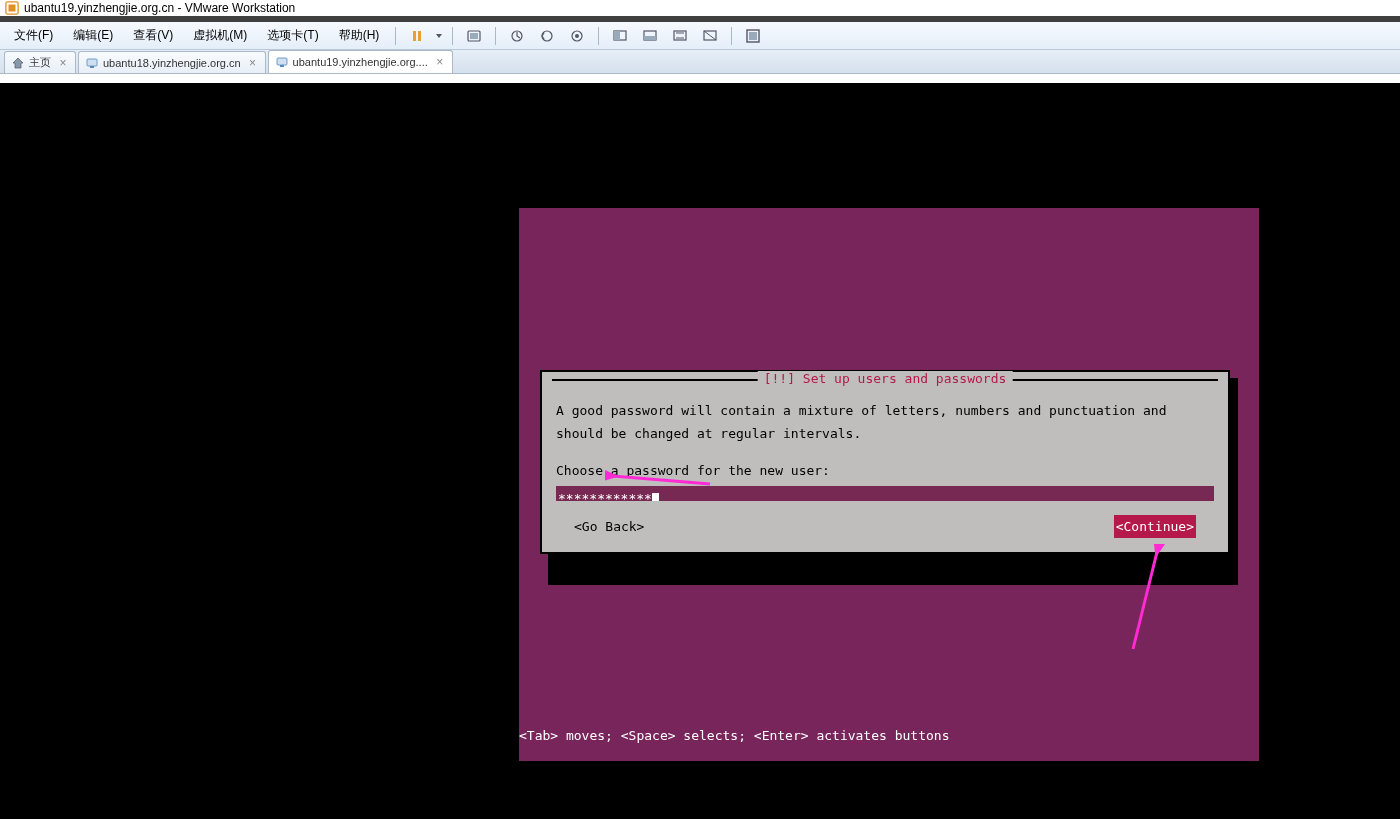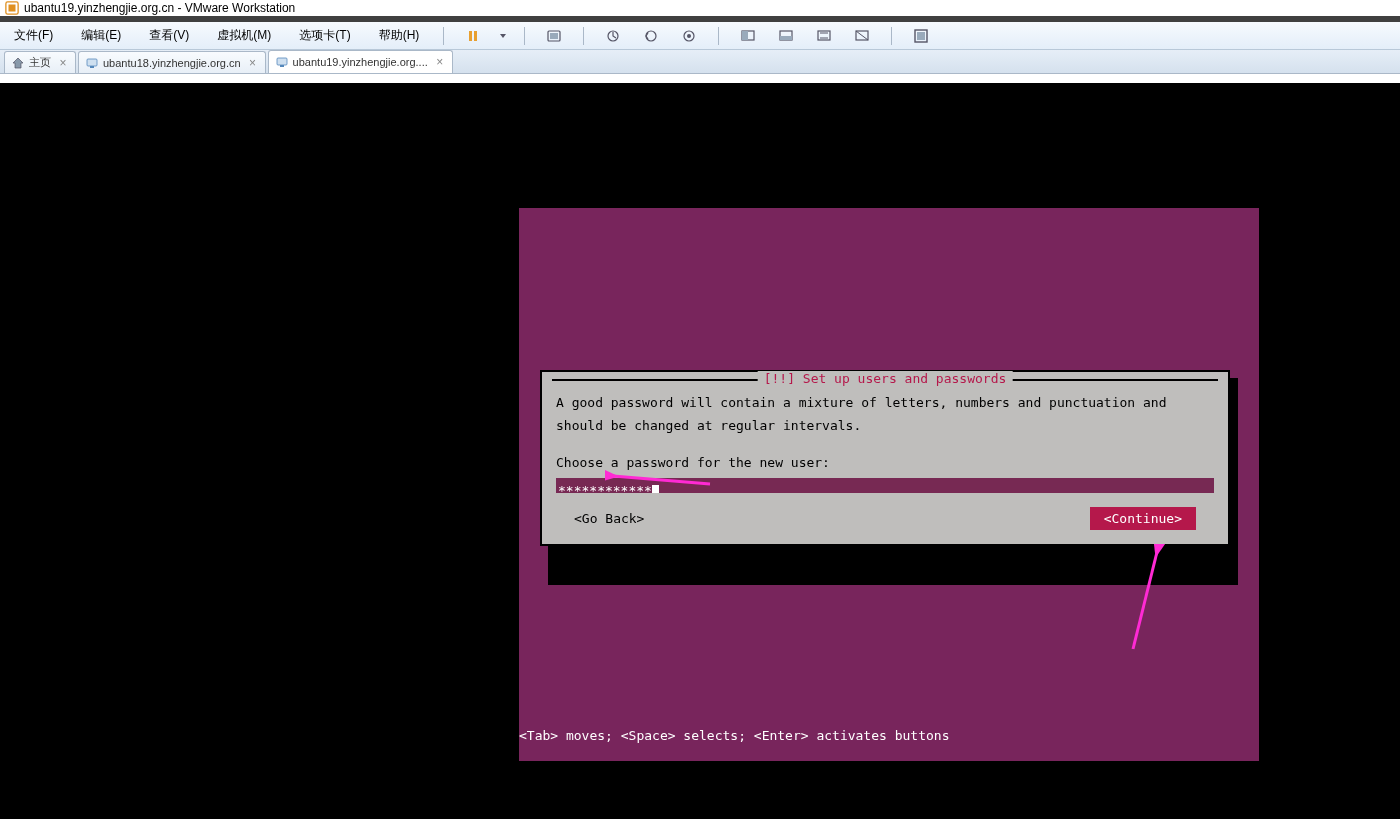--- a/index.html
+++ b/index.html
@@ -5,21 +5,21 @@
 * { margin:0; padding:0; box-sizing:border-box; }
 body { font-family:"Microsoft YaHei",Tahoma,sans-serif; font-size:12px; background:#fff; width:1400px; height:819px; overflow:hidden; position:relative; }
 
 
 .titlebar { height:22px; background:#fff; display:flex; align-items:center; padding:0 4px; border-bottom:6px solid #404040; }
 .titlebar-icon { width:16px; height:16px; margin-right:4px; display:inline-flex; align-items:center; justify-content:center; }
 .titlebar-icon svg { width:14px; height:14px; }
 .titlebar-text { font-size:12px; color:#000; }
 
 
-.menubar { height:28px; background:linear-gradient(to bottom,#f6fafe,#e4eef9); border-bottom:1px solid #b8c8d8; display:flex; align-items:center; padding:0 6px; gap:12px; }
+.menubar { height:28px; background:linear-gradient(to bottom,#f6fafe,#e4eef9); border-bottom:1px solid #b8c8d8; display:flex; align-items:center; padding:0 6px; gap:4px; }
 .menu-item { padding:4px 8px; font-size:12px; color:#000; cursor:pointer; }
 .menu-sep { width:1px; height:18px; background:#aab8c8; margin:0 4px; }
 .tb-btn { width:24px; height:24px; display:flex; align-items:center; justify-content:center; cursor:pointer; border-radius:2px; margin:0 1px; }
 .tb-btn svg { width:16px; height:16px; }
 .tb-drop { width:10px; display:flex; align-items:center; justify-content:center; }
 
 
 .tabbar { height:24px; background:linear-gradient(to bottom,#e6eef7,#d5e1ee); border-bottom:1px solid #aab8c8; display:flex; align-items:flex-end; padding:0 4px; }
 .tab { height:22px; background:linear-gradient(to bottom,#f8fbfe,#e8eff7); border:1px solid #aab8c8; border-bottom:none; border-radius:3px 3px 0 0; margin-right:2px; padding:0 6px; display:flex; align-items:center; gap:4px; font-size:11px; cursor:pointer; position:relative; min-width:70px;justify-content:space-between; }
 .tab.active { background:#fff; font-weight:normal; height:23px; }
@@ -28,33 +28,33 @@
 .tab-label { white-space:nowrap; overflow:hidden; text-overflow:ellipsis; max-width:150px; color:#333; }
 .tab-close { width:12px; height:12px; display:flex; align-items:center; justify-content:center; color:#888; font-size:12px; line-height:1; margin-left:2px; }
 
 
 .console-area { position:absolute; top:83px; left:0; right:0; bottom:0; background:#000; }
 .vm-screen { position:absolute; left:519px; top:125px; width:740px; height:553px; background:#78255c; font-family:"DejaVu Sans Mono","Courier New",monospace; font-size:13px; }
 
 
 .installer-dialog { position:absolute; left:21px; top:162px; width:690px; background:#bfbebc; border:2px solid #000; }
 .dialog-shadow { position:absolute; left:29px; top:170px; width:690px; height:207px; background:#000; }
-.dialog-title-line { position:relative; height:2px; background:#000; margin:7px 10px 0; }
+.dialog-title-line { position:relative; height:2px; background:#000; margin:7px 10px 8px; }
 .dialog-title { position:absolute; top:-8px; left:50%; transform:translateX(-50%); background:#bfbebc; padding:0 6px; color:#b5184b; font-weight:normal; white-space:nowrap; }
 .dialog-body { padding:10px 14px 14px; color:#000; line-height:23px; }
 .dialog-text { margin-bottom:14px; }
 .dialog-prompt { margin-bottom:4px; }
 .pw-field { background:#772953; color:#fff; padding:1px 2px; margin-bottom:14px; position:relative; white-space:nowrap; overflow:hidden; letter-spacing:0; height:15px; }
 .pw-mask { display:inline; }
 .pw-cursor { display:inline-block; background:#fff; width:7px; height:13px; vertical-align:text-bottom; }
 .pw-fill { color:#5a1f3f; }
 .show-pw { background:#772953; color:#fff; display:inline-block; padding:0 2px; margin-bottom:14px; }
 .dialog-buttons { display:flex; justify-content:space-between; padding:0 18px; }
 .btn-goback { color:#000; }
-.btn-continue { background:#b5184b; color:#fff; padding:0 14px; }
+.btn-continue { background:#b5184b; color:#fff; padding:0 2px; }
 
 
 .help-line { position:absolute; left:0; bottom:18px; color:#fff; white-space:nowrap; }
 
 
 .arrow-svg { position:absolute; pointer-events:none; }
 </style>
 </head>
 <body>
 

